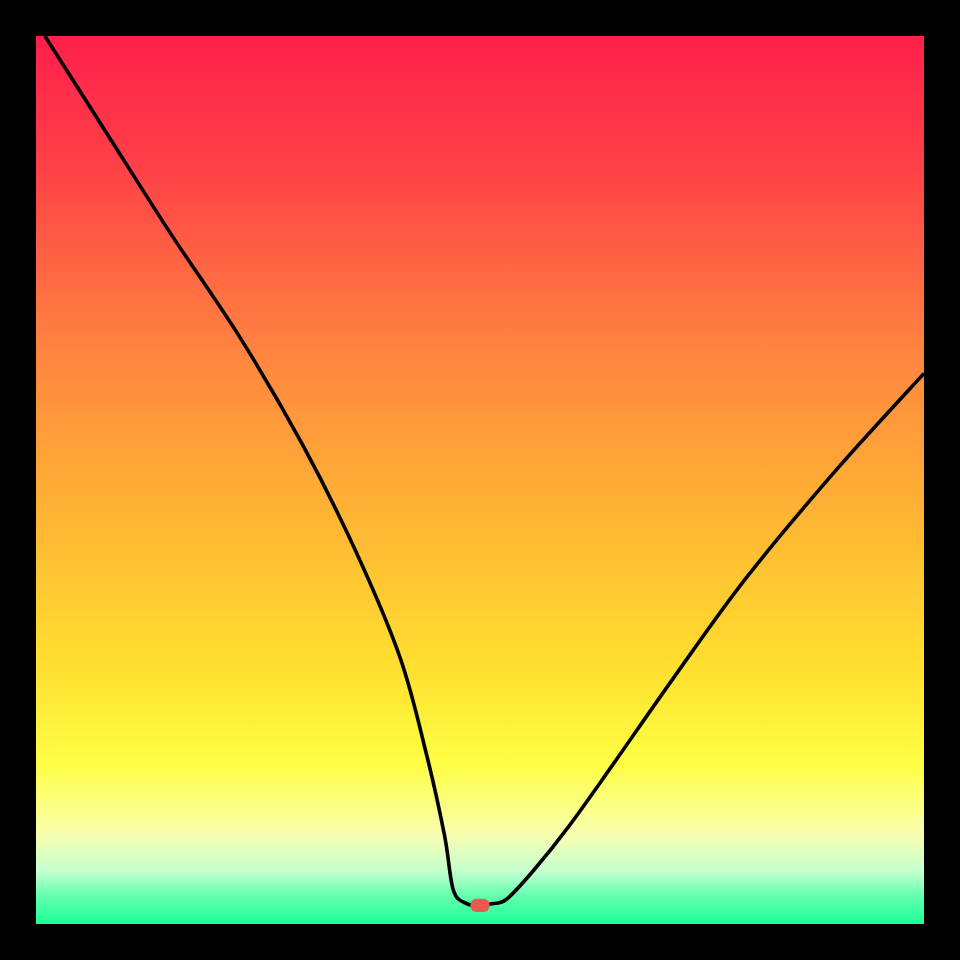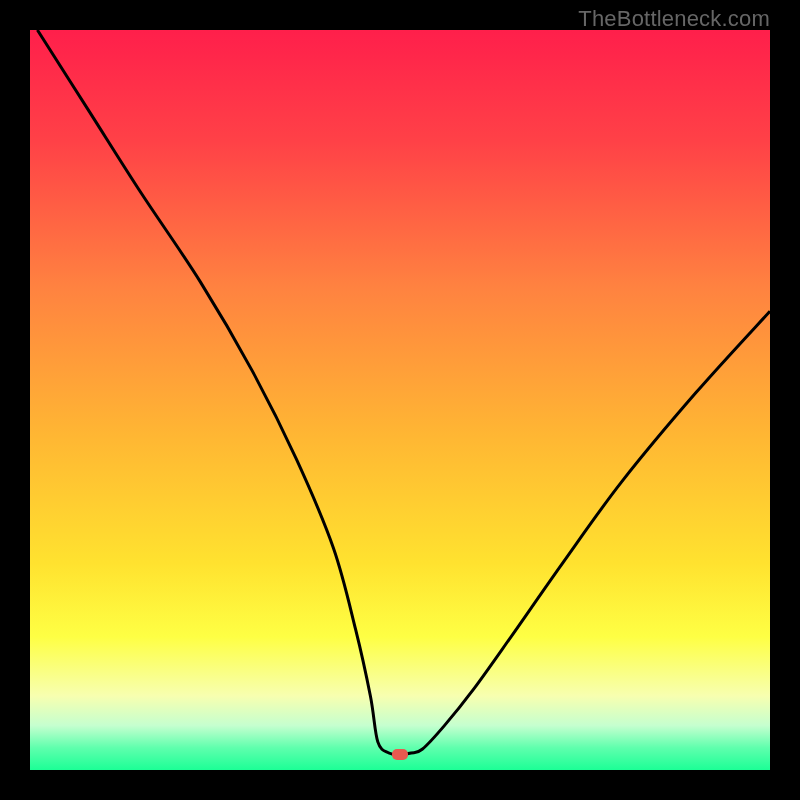--- a/index.html
+++ b/index.html
@@ -34,21 +34,20 @@
     letter-spacing: 0.2px;
   }
   svg {
     display: block;
   }
 </style>
 </head>
 <body>
 
 <div class="frame">
-  <div class="watermark">TheBottleneck.com</div>
 
   <div class="plot-area">
     <svg id="chart-svg" width="740" height="740" viewBox="0 0 740 740" preserveAspectRatio="none">
       <defs>
         <linearGradient id="bg-grad" x1="0" y1="0" x2="0" y2="1">
             <stop offset="0%" stop-color="#ff1f4b"></stop>
             <stop offset="15%" stop-color="#ff4147"></stop>
             <stop offset="35%" stop-color="#ff8340"></stop>
             <stop offset="55.00000000000001%" stop-color="#ffb733"></stop>
             <stop offset="72%" stop-color="#ffe22f"></stop>

